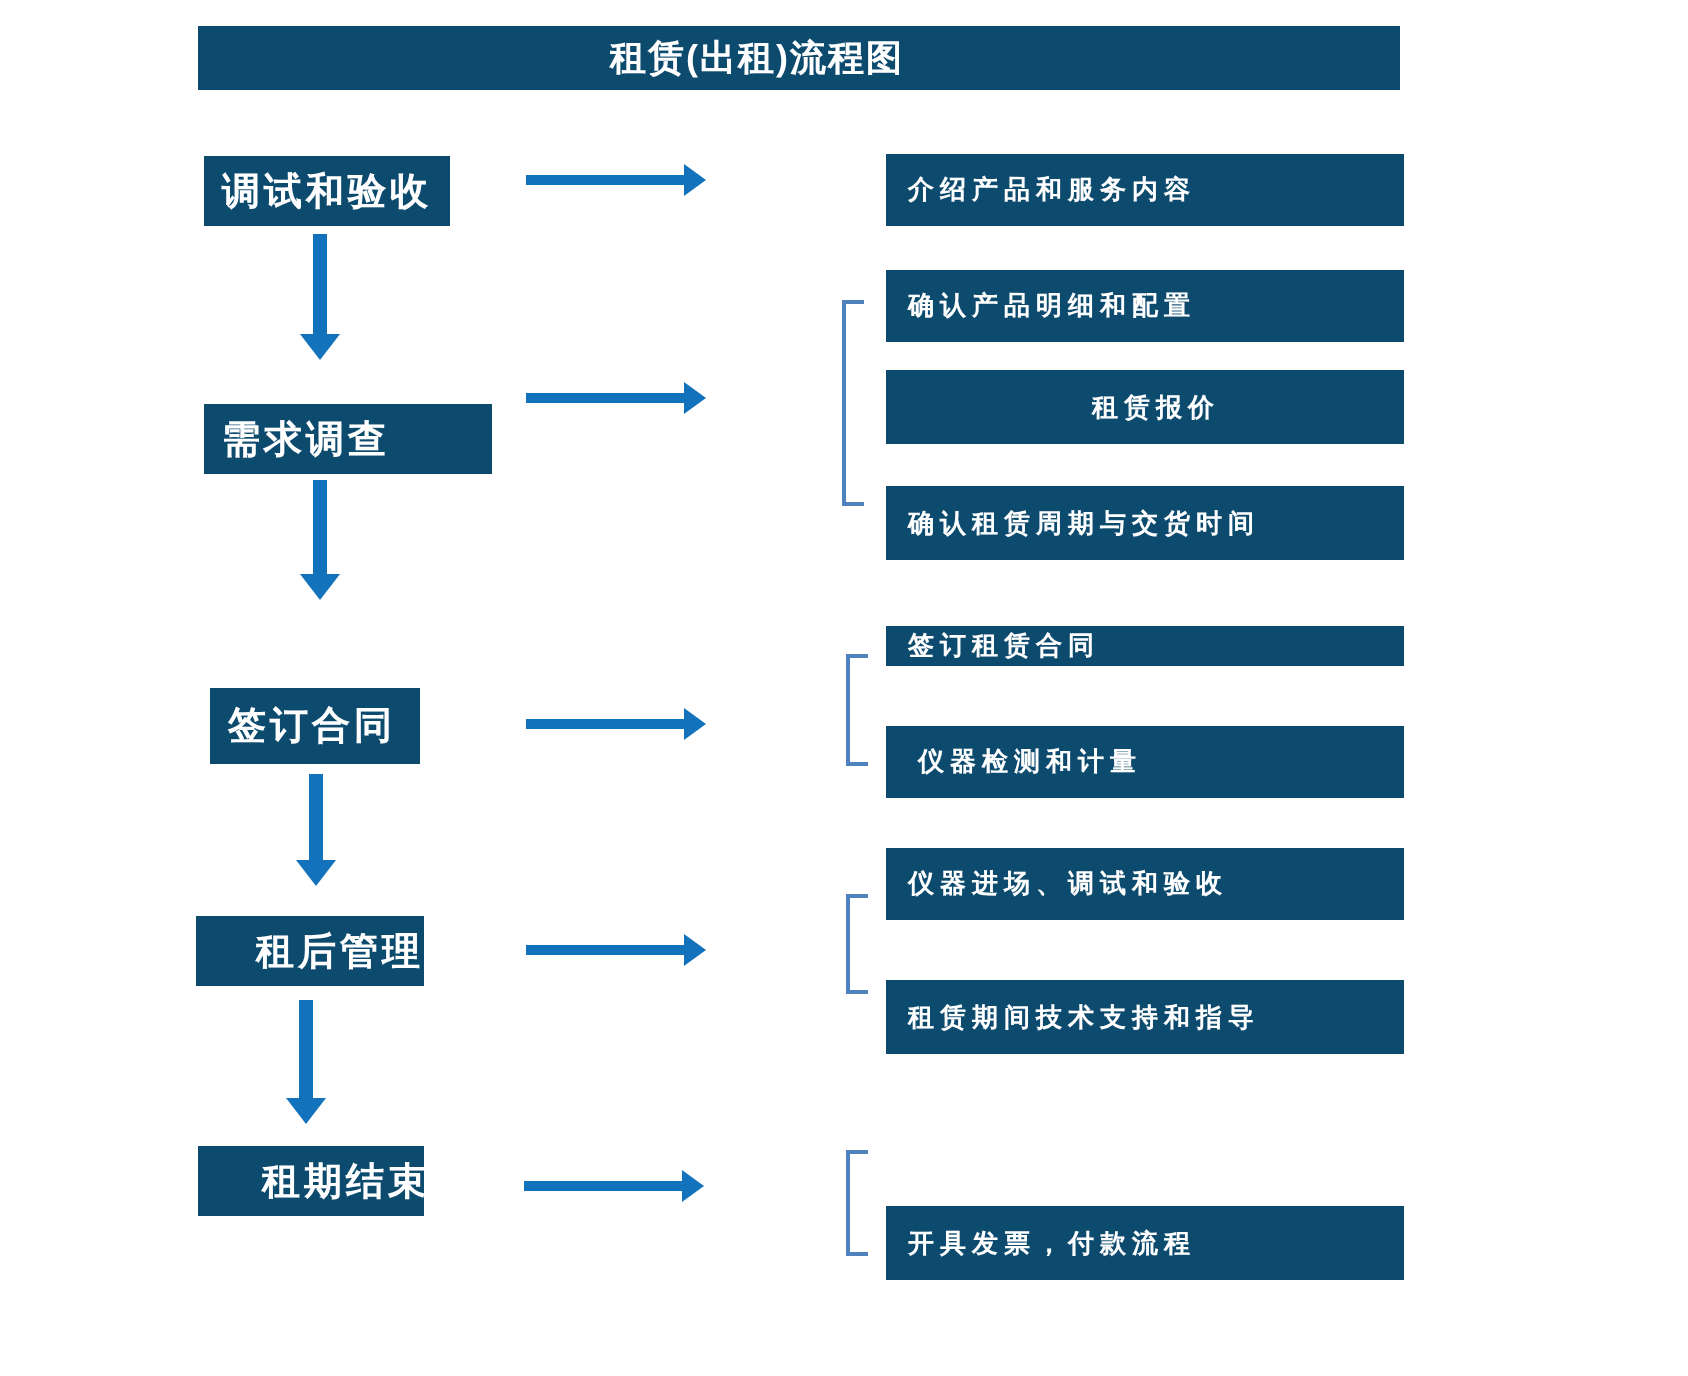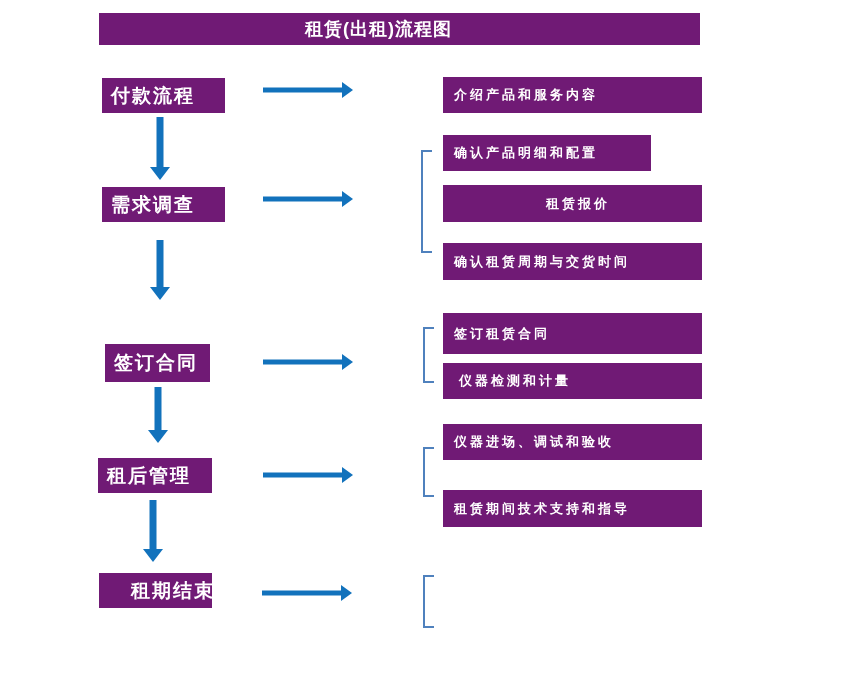--- a/index.html
+++ b/index.html
@@ -2,21 +2,21 @@
 <html><head>
 <meta charset="utf-8">
 <style>
   html,body { margin:0; padding:0; background:#ffffff; }
   #stage {
     position:relative; width:844px; height:688px; background:#ffffff;
     font-family:"Liberation Sans","DejaVu Sans",sans-serif;
     overflow:hidden;
   }
   .blue-box {
-    position:absolute; background:#701a75; color:#ffffff;
+    position:absolute; background:#0c4a6e; color:#ffffff;
     display:flex; align-items:center; box-sizing:border-box;
     font-weight:bold; white-space:nowrap;
   }
   .title-bar { font-size:18px; letter-spacing:1px; justify-content:center; padding-right:42px; }
   .step-box  { font-size:19px; letter-spacing:2px; padding-left:9px; }
   .detail-box{ font-size:13px; letter-spacing:3px; padding-left:11px; }
   
   .harrow { position:absolute; height:16px; }
   .harrow .shaft { position:absolute; left:0; right:9px; top:50%; transform:translateY(-50%); height:5px; background:#1272bc; }
   .harrow .head  { position:absolute; right:0; top:50%; transform:translateY(-50%); width:0; height:0;
@@ -33,29 +33,29 @@
 </head>
 <body>
 
 <div id="stage">
 
   <div class="blue-box title-bar" style="left:99px; top:13px; width:601px; height:32px;">
     <span>租赁(出租)流程图</span>
   </div>
 
   <div class="blue-box step-box" style="left:102px; top:78px;  width:123px; height:35px;">
-    <span>付款流程</span>
+    <span>调试和验收</span>
   </div>
-  <div class="blue-box step-box" style="left:102px; top:187px; width:123px; height:35px;">
+  <div class="blue-box step-box" style="left:102px; top:202px; width:144px; height:35px;">
     <span>需求调查</span>
   </div>
   <div class="blue-box step-box" style="left:105px; top:344px; width:105px; height:38px;">
     <span>签订合同</span>
   </div>
-  <div class="blue-box step-box" style="left:98px;  top:458px; width:114px; height:35px;">
+  <div class="blue-box step-box" style="left:98px;  top:458px; width:114px; height:35px;justify-content:flex-end;">
     <span>租后管理</span>
   </div>
   <div class="blue-box step-box" style="left:99px;  top:573px; width:113px; height:35px;padding-left:32px;">
     <span>租期结束</span>
   </div>
 
   <div class="varrow" style="left:150px; top:117px; height:63px;">
     <div class="shaft"></div>
     <div class="head"></div>
   </div>
@@ -95,38 +95,41 @@
 
   <div class="bracket" style="left:421px; top:150px; height:103px;"></div>
   <div class="bracket" style="left:423px; top:327px; height:56px;"></div>
   <div class="bracket" style="left:423px; top:447px; height:50px;"></div>
   <div class="bracket" style="left:423px; top:575px; height:53px;"></div>
 
   <div class="blue-box detail-box" style="left:443px; top:77px;  width:259px; height:36px;">
     <span>介绍产品和服务内容</span>
   </div>
 
-  <div class="blue-box detail-box" style="left:443px; top:135px; width:208px; height:36px;">
+  <div class="blue-box detail-box" style="left:443px; top:135px; width:259px; height:36px;">
     <span>确认产品明细和配置</span>
   </div>
   <div class="blue-box detail-box" style="left:443px; top:185px; width:259px; height:37px;justify-content:center;">
     <span>租赁报价</span>
   </div>
   <div class="blue-box detail-box" style="left:443px; top:243px; width:259px; height:37px;">
     <span>确认租赁周期与交货时间</span>
   </div>
 
-  <div class="blue-box detail-box" style="left:443px; top:313px; width:259px; height:41px;">
+  <div class="blue-box detail-box" style="left:443px; top:313px; width:259px; height:20px;">
     <span>签订租赁合同</span>
   </div>
   <div class="blue-box detail-box" style="left:443px; top:363px; width:259px; height:36px;padding-left:16px;">
     <span>仪器检测和计量</span>
   </div>
 
   <div class="blue-box detail-box" style="left:443px; top:424px; width:259px; height:36px;">
     <span>仪器进场、调试和验收</span>
   </div>
   <div class="blue-box detail-box" style="left:443px; top:490px; width:259px; height:37px;">
     <span>租赁期间技术支持和指导</span>
   </div>
 
+  <div class="blue-box detail-box" style="left:443px; top:603px; width:259px; height:37px;">
+    <span>开具发票，付款流程</span>
+  </div>
 
 </div>
 
 </body></html>

